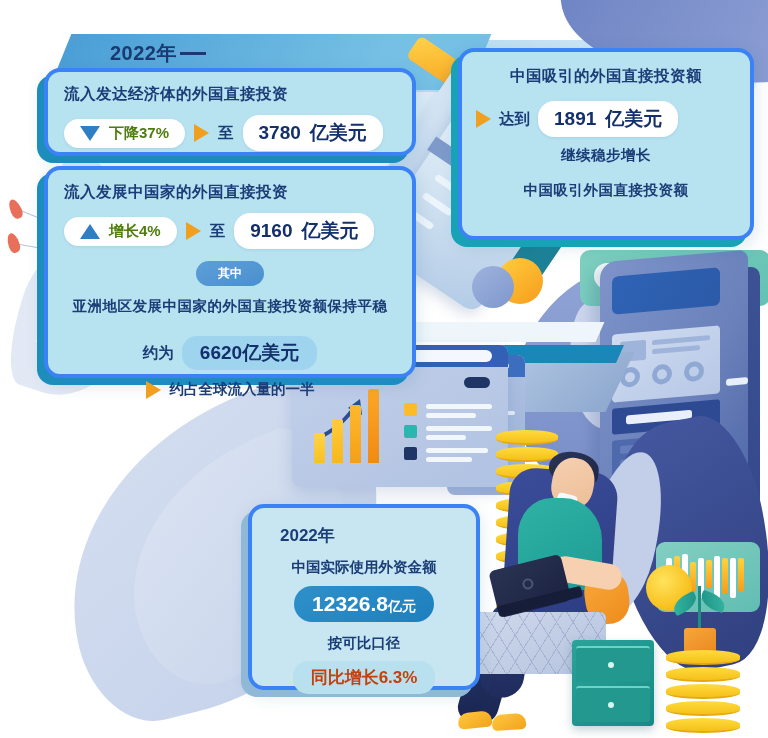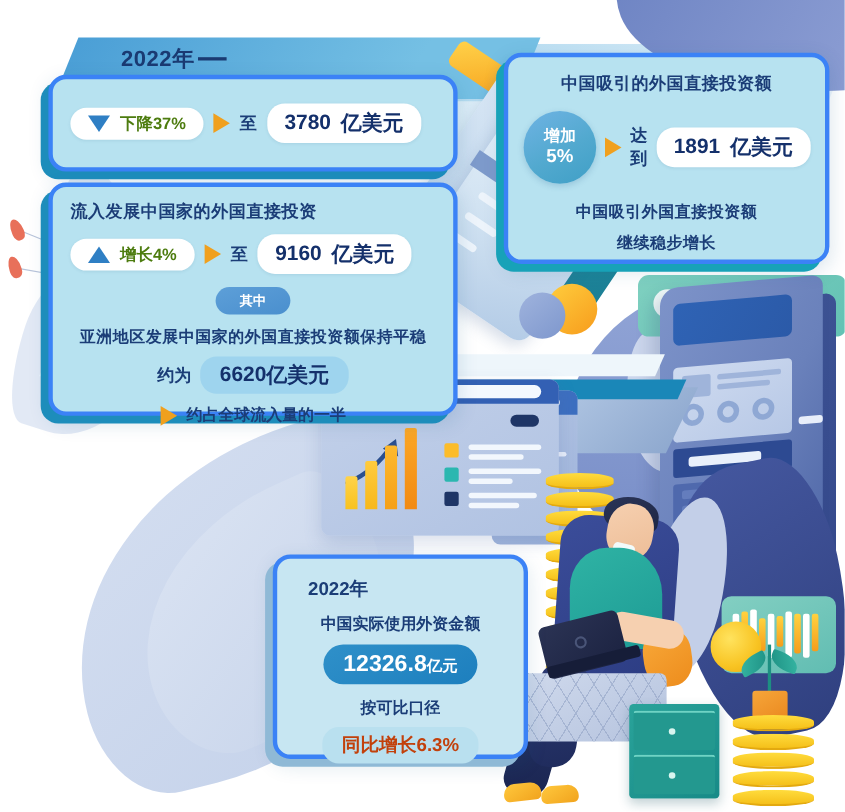--- a/index.html
+++ b/index.html
@@ -702,20 +702,21 @@
   </div>
 
 
   <div class="year">
     <span>2022年</span>
     <span class="dash"></span>
   </div>
 
   <div class="ic card1">
     <div class="ic-inner">
+      <div class="hdr">流入发达经济体的外国直接投资</div>
       <div class="row">
         <div class="pill-white">
           <span class="tri-down"></span>
           <span class="txt">下降37%</span>
         </div>
         <span class="tri-right"></span>
         <span class="lbl-zhi">至</span>
         <div class="pill-white">
           <span class="num">3780</span>
           <span class="num unit">亿美元</span>
@@ -736,51 +737,47 @@
         <span class="lbl-zhi">至</span>
         <div class="pill-white">
           <span class="num">9160</span>
           <span class="num unit">亿美元</span>
         </div>
       </div>
       <div style="text-align:center; margin-top:12px;">
         <span class="badge-qz">其中</span>
       </div>
       <div class="hdr" style="margin-top:11px; text-align:center; font-size:14.5px;">亚洲地区发展中国家的外国直接投资额保持平稳</div>
-      <div style="display:flex; align-items:center; justify-content:center; gap:8px; margin-top:8px;">
+      <div style="display:flex; align-items:center; justify-content:center; gap:8px; margin-top:20px;">
         <span class="lbl-zhi">约为</span>
         <span class="pill-lite">
           <span class="num">6620</span>
           <span class="num unit">亿美元</span>
         </span>
       </div>
       <div style="display:flex; align-items:center; justify-content:center; gap:9px; margin-top:10px;">
         <span class="tri-right"></span>
         <span class="note">约占全球流入量的一半</span>
       </div>
     </div>
   </div>
 
   <div class="ic card3">
     <div class="ic-inner" style="padding:14px 14px;">
       <div class="hdr" style="text-align:center;">中国吸引的外国直接投资额</div>
       <div style="display:flex; align-items:center; gap:8px; margin-top:14px;">
-        <div class="circle5">
-          <span class="a">增加</span>
-          <span class="b">5%</span>
-        </div>
         <span class="tri-right"></span>
         <span class="lbl-zhi">达到</span>
         <div class="pill-white">
           <span class="num">1891</span>
           <span class="num unit">亿美元</span>
         </div>
       </div>
+      <div class="hdr" style="text-align:center; margin-top:9px; font-size:14.5px;">继续稳步增长</div>
       <div class="hdr" style="text-align:center; margin-top:16px; font-size:14.5px;">中国吸引外国直接投资额</div>
-      <div class="hdr" style="text-align:center; margin-top:9px; font-size:14.5px;">继续稳步增长</div>
     </div>
   </div>
 
   <div class="ic card4">
     <div class="ic-inner" style="padding:16px 14px; text-align:center;">
       <div class="c4-title" style="text-align:left; margin-left:14px;">2022年</div>
       <div class="c4-sub" style="margin-top:11px;">中国实际使用外资金额</div>
       <div style="margin-top:9px;">
         <span class="c4-main">
           <span>12326.8</span><span class="unit">亿元</span>

